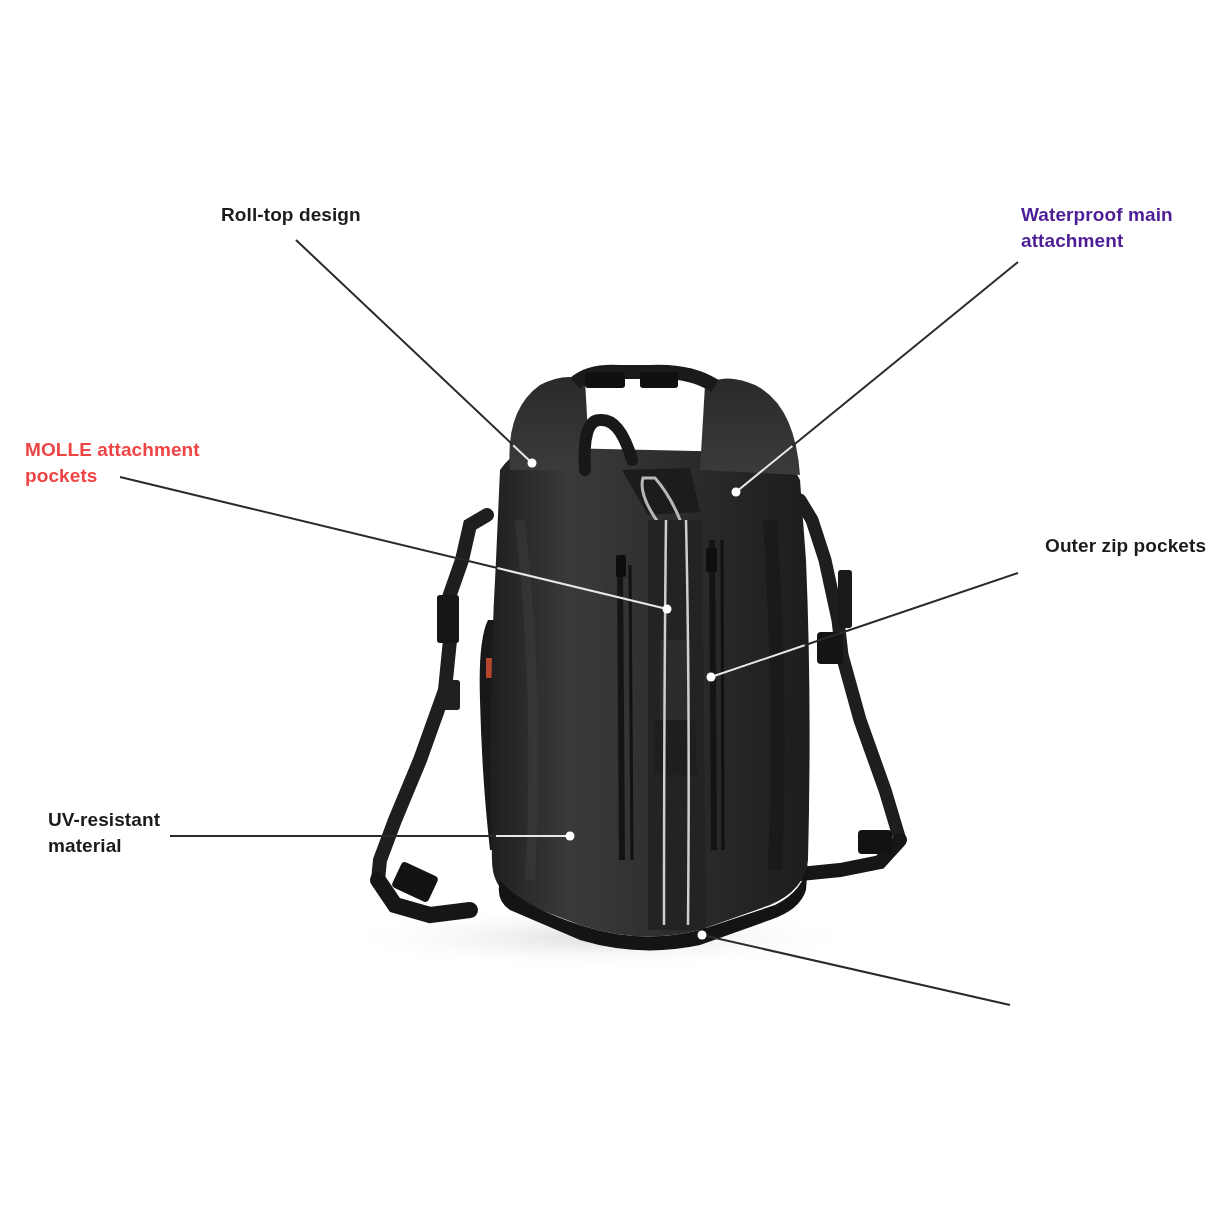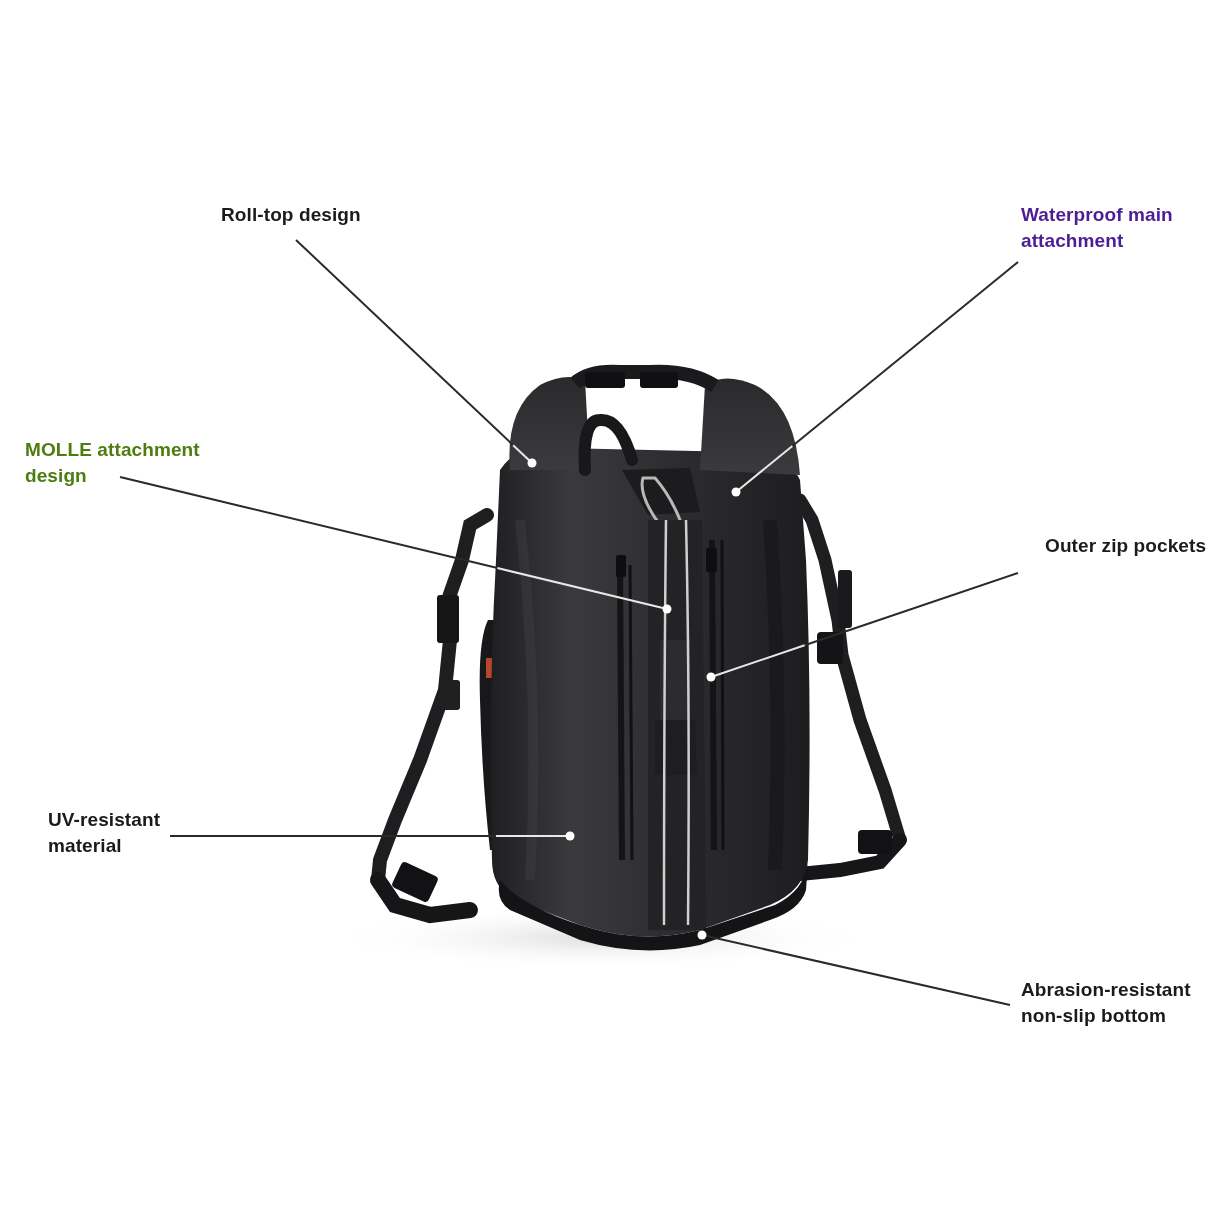--- a/index.html
+++ b/index.html
@@ -127,28 +127,24 @@
       </g>
   </svg>
 
   <div class="callout-label" style="left: 221px; top: 202px; color: rgb(27, 27, 27);">
     <span>Roll-top design</span>
   </div>
   <div class="callout-label" style="left: 1021px; top: 202px; color: #4c1d95;">
     <span>Waterproof main</span>
     <span>attachment</span>
   </div>
-  <div class="callout-label" style="left: 25px; top: 437px; color: #4d7c0f;">
+  <div class="callout-label" style="left: 25px; top: 437px; color: #ef4444;">
     <span>MOLLE attachment</span>
-    <span>design</span>
+    <span>pockets</span>
   </div>
   <div class="callout-label" style="left: 1021px; top: 533px; color: rgb(27, 27, 27); margin-left: 24px;">
     <span>Outer zip pockets</span>
   </div>
   <div class="callout-label" style="left: 25px; top: 807px; color: rgb(27, 27, 27); margin-left: 23px;">
     <span>UV-resistant</span>
     <span>material</span>
   </div>
-  <div class="callout-label" style="left: 1021px; top: 977px; color: rgb(27, 27, 27);">
-    <span>Abrasion-resistant</span>
-    <span>non-slip bottom</span>
-  </div>
 </div>
 
 </body></html>

